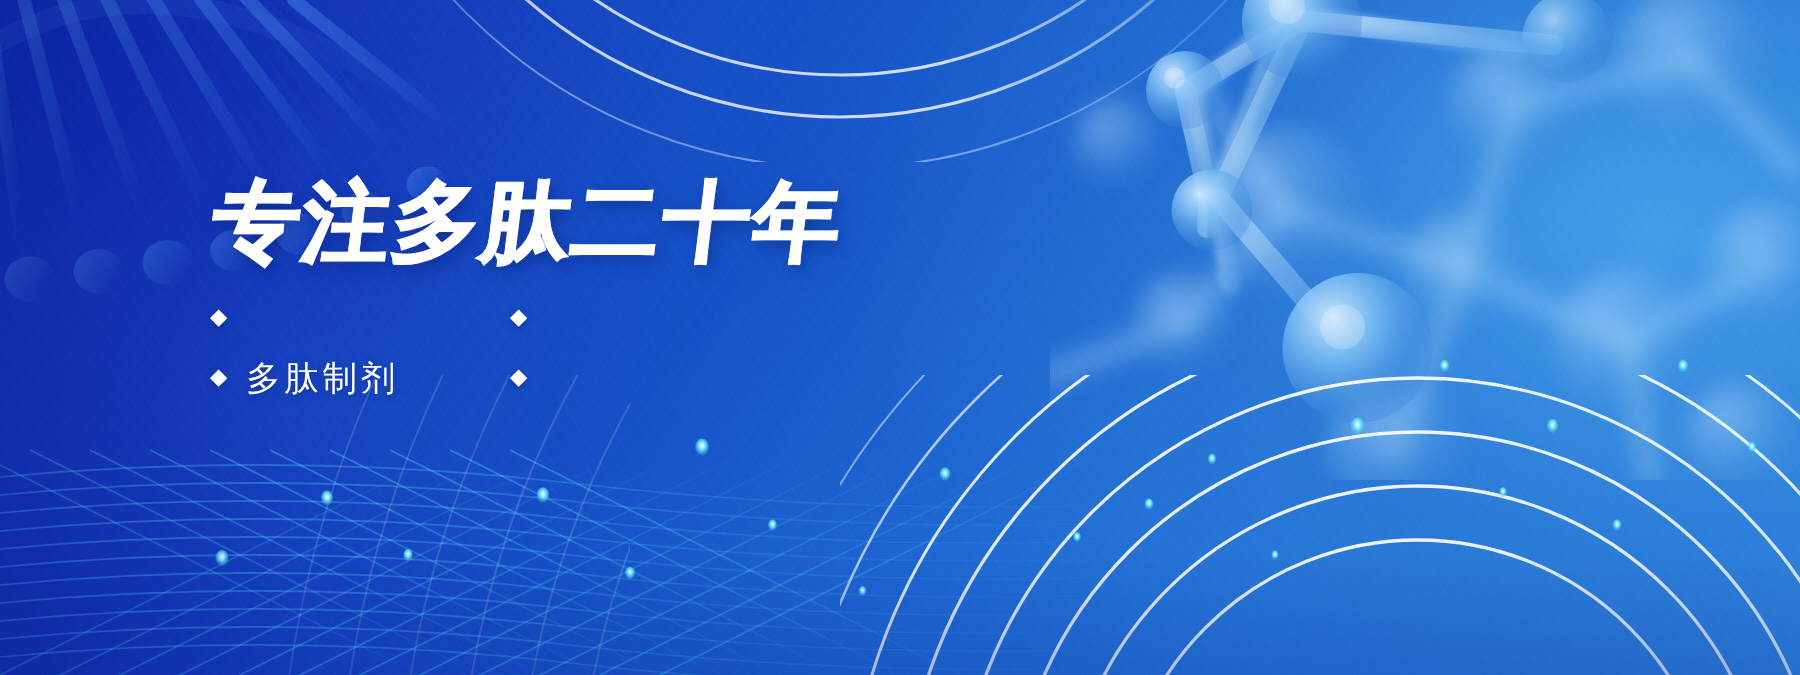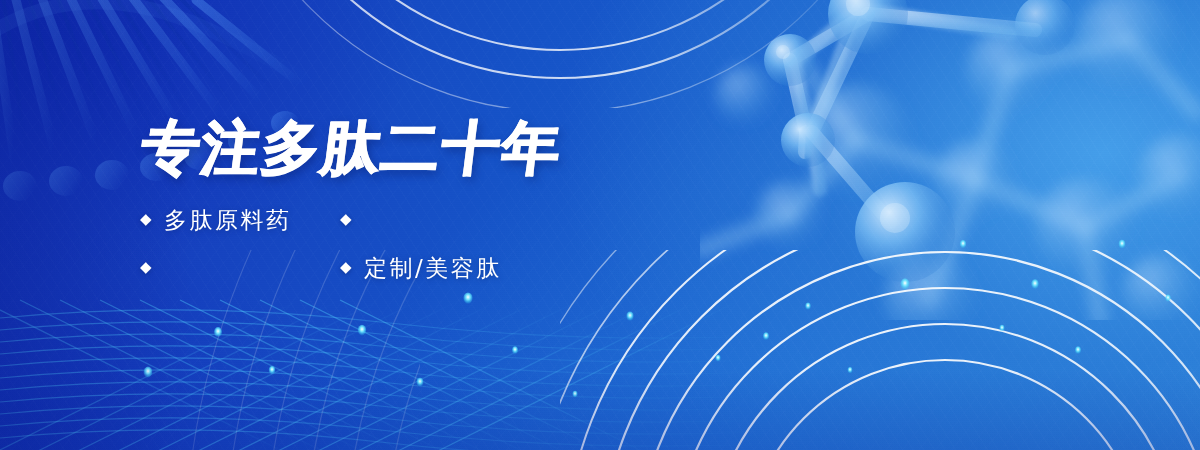--- a/index.html
+++ b/index.html
@@ -428,32 +428,31 @@
   <div class="layer" id="vignette"></div>
 
   <div id="content">
 
     <h1 id="headline">专注多肽二十年</h1>
 
     <div id="features">
 
       <div class="feature">
         <span class="bullet">◆</span>
-        <span>多肽原料药</span>
       </div>
 
       <div class="feature">
         <span class="bullet">◆</span>
       </div>
 
       <div class="feature">
         <span class="bullet">◆</span>
+        <span>多肽制剂</span>
       </div>
 
       <div class="feature">
         <span class="bullet">◆</span>
-        <span>定制/美容肽</span>
       </div>
 
     </div>
   </div>
 
 </div>
 
 </body></html>

